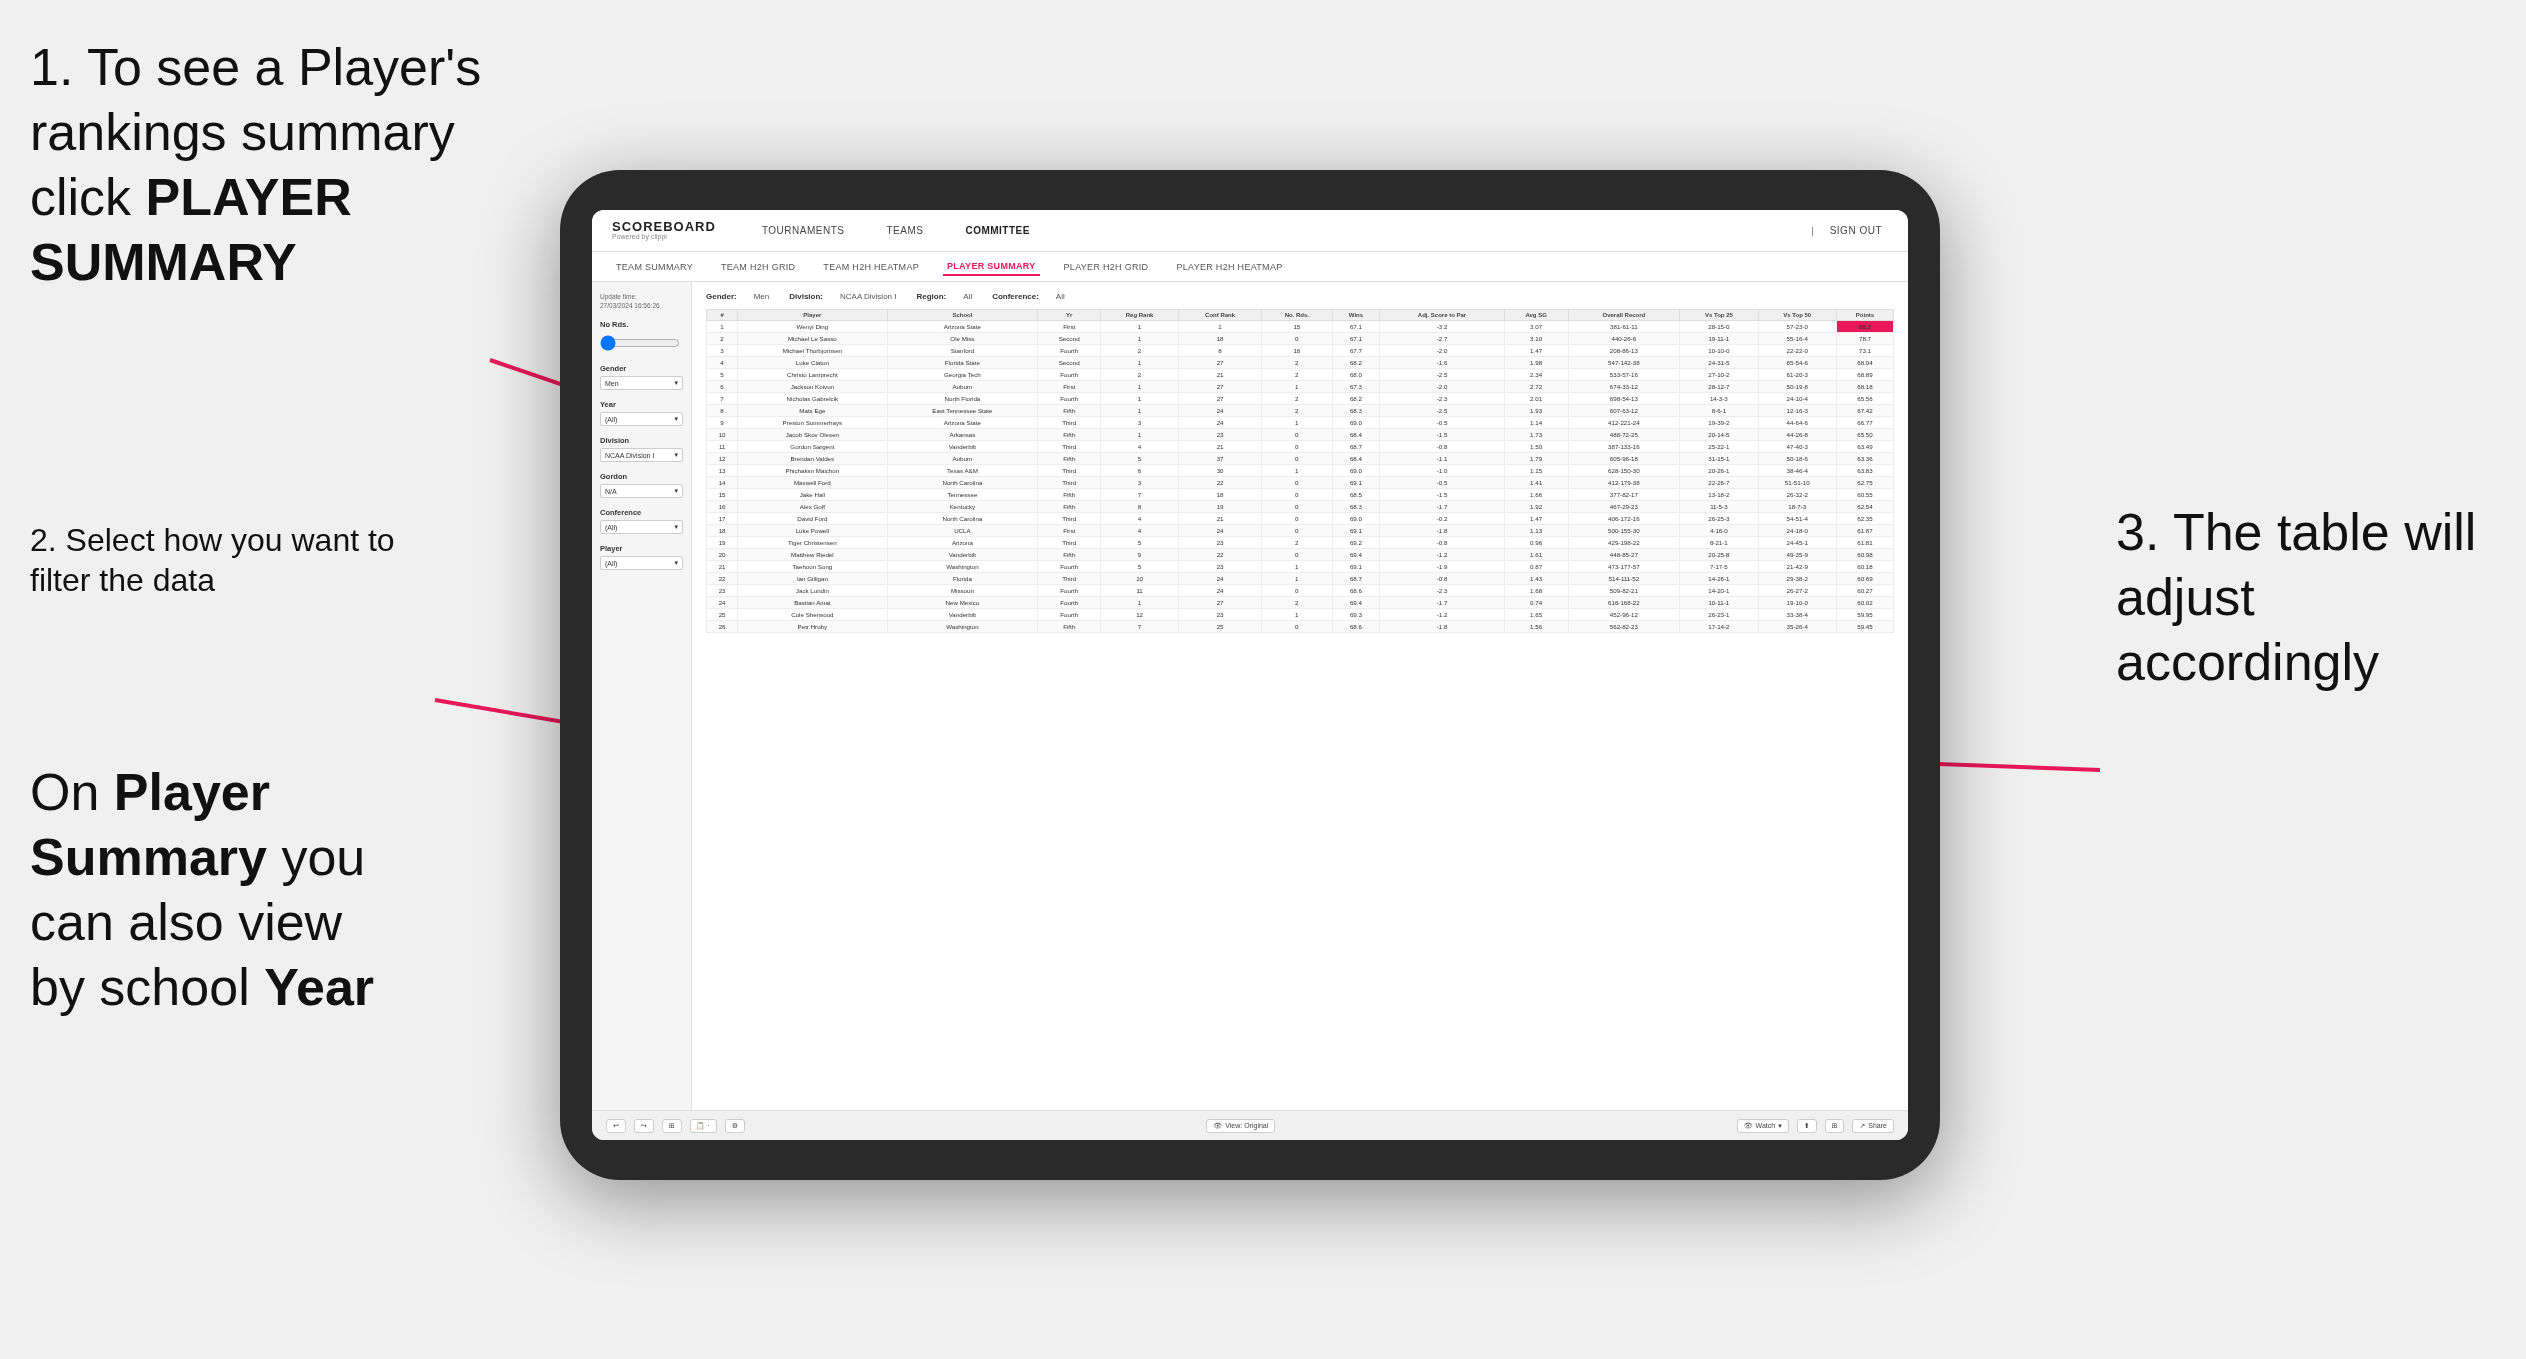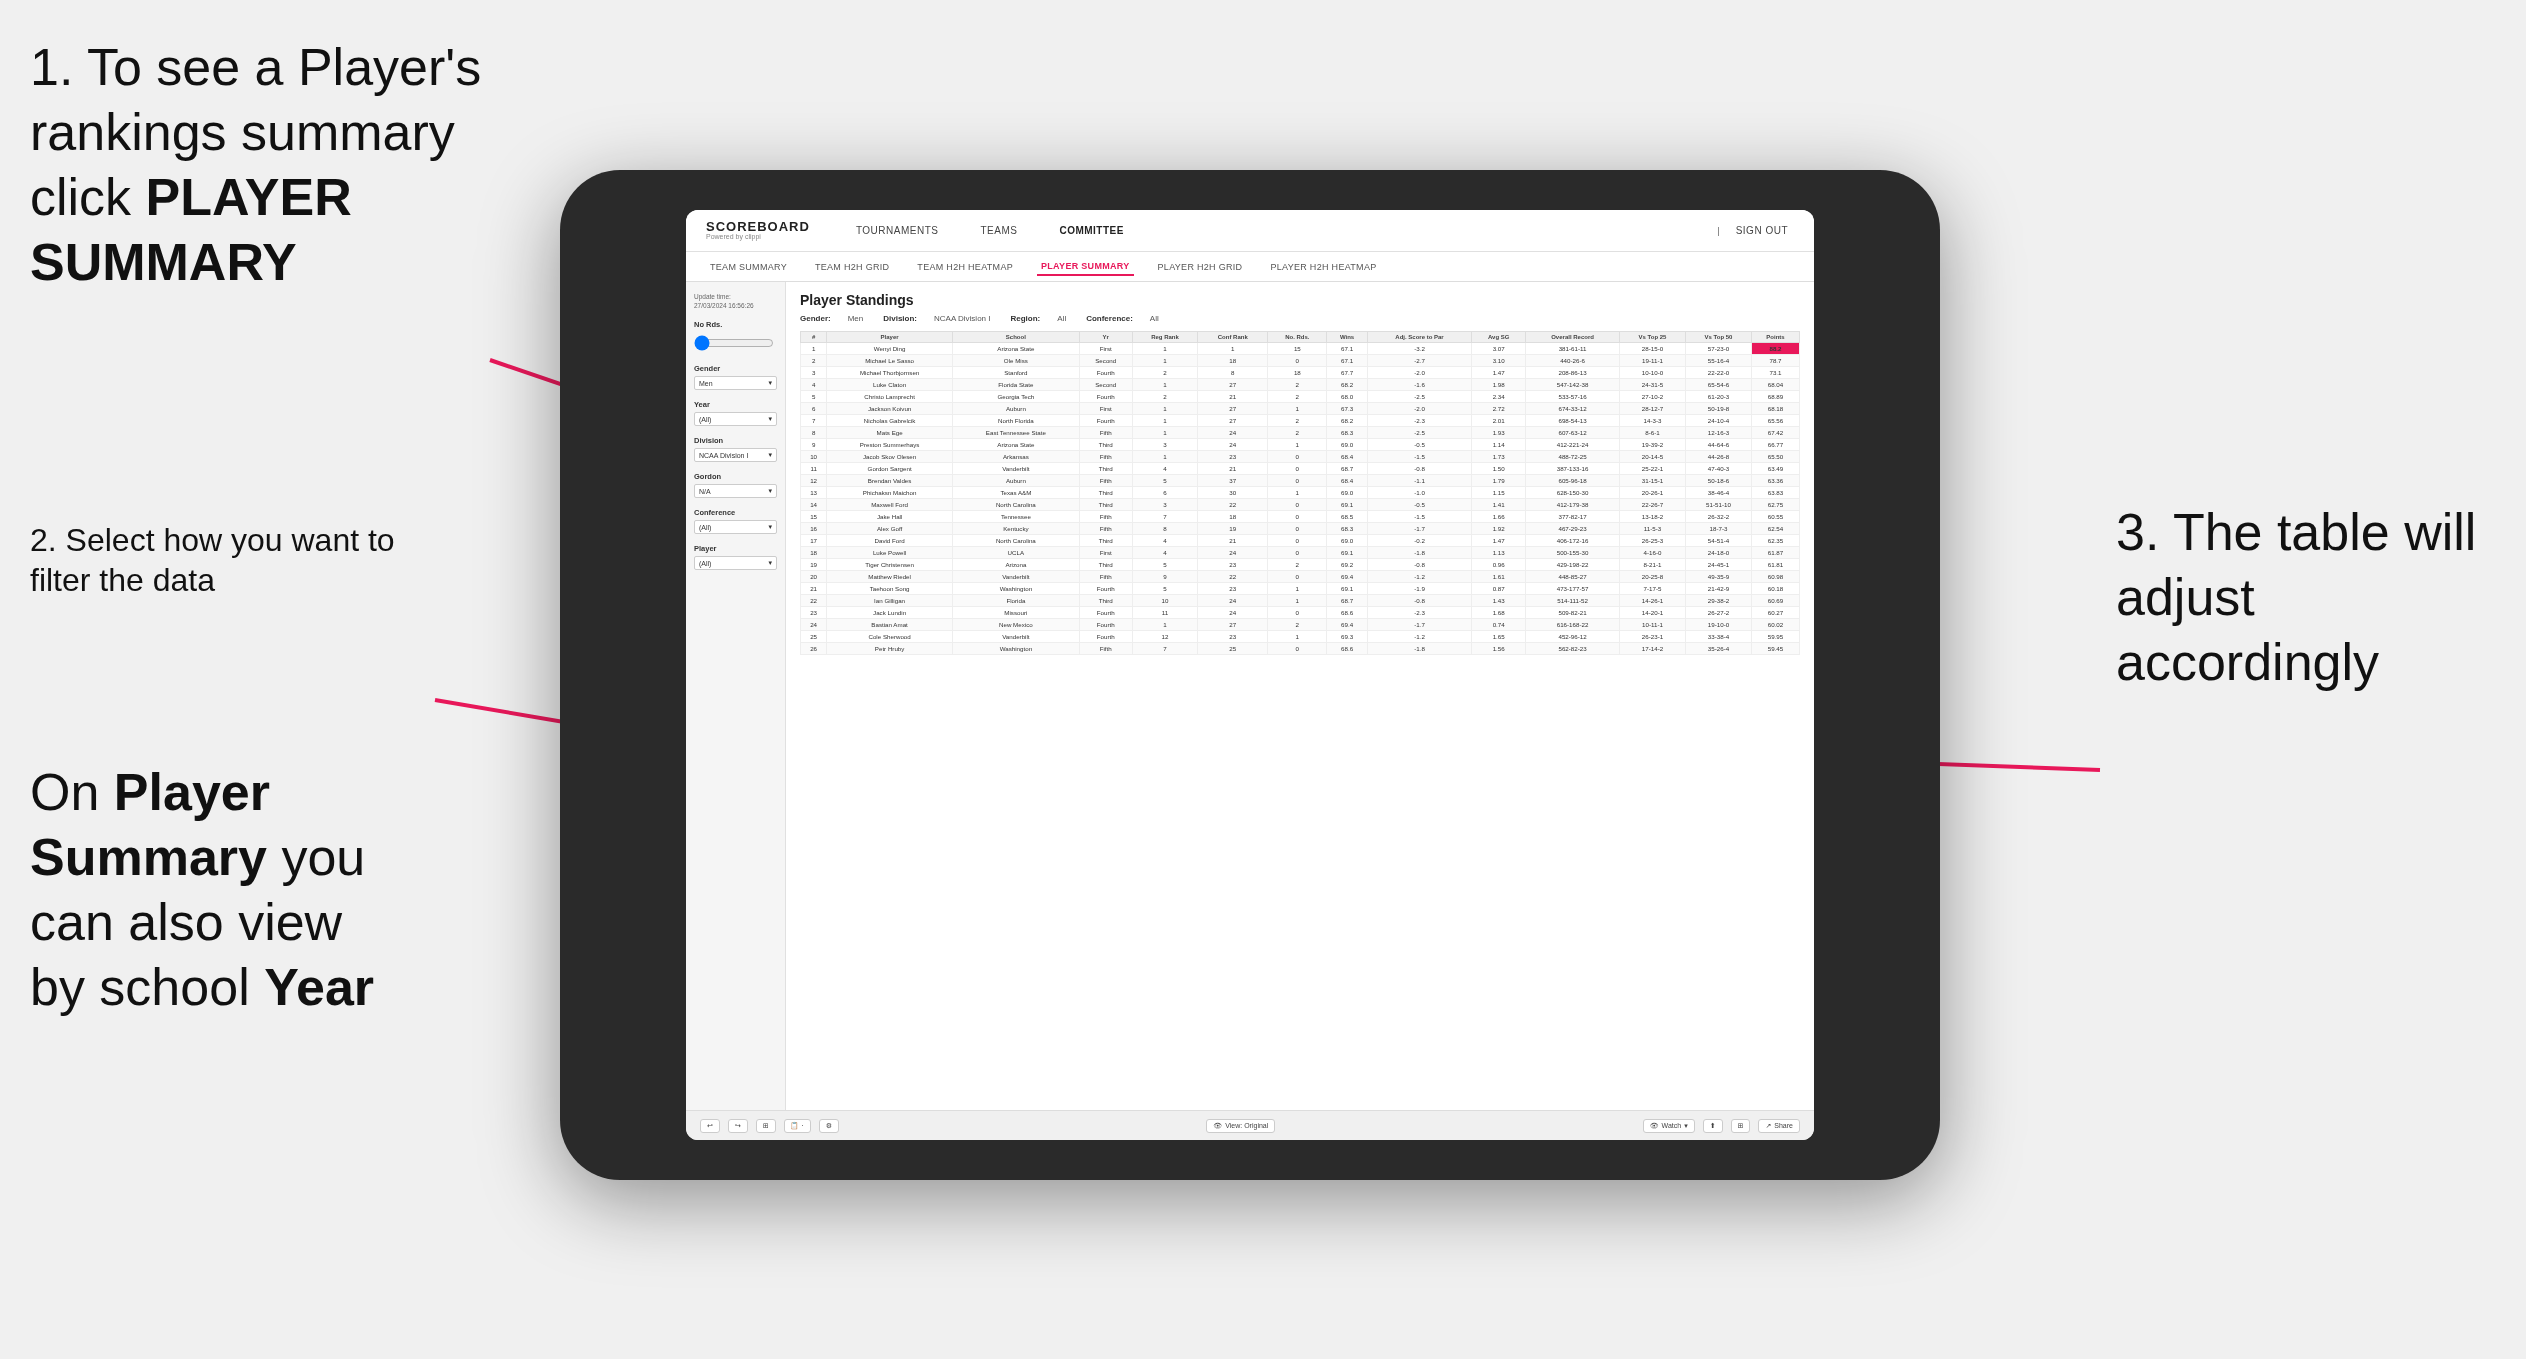--- a/index.html
+++ b/index.html
@@ -65,21 +65,21 @@
       height: 1010px;
       background: #2a2a2a;
       border-radius: 60px;
       box-shadow: 0 20px 80px rgba(0,0,0,0.4);
       display: flex;
       align-items: center;
       justify-content: center;
     }
 
     .tablet-screen {
-      width: 1128px;
+      width: 1316px;
       height: 930px;
       background: #fff;
       border-radius: 12px;
       overflow: hidden;
       display: flex;
       flex-direction: column;
     }
 
     
     .top-nav {
@@ -437,21 +437,20 @@
         <div class="sidebar-section">
           <div class="sidebar-label">Player</div>
           <div class="sidebar-control">
             <span>(All)</span>
             <span>▾</span>
           </div>
         </div>
       </div>
 
       <div class="table-area">
-        <div class="table-title">Player Standings</div>
 
         <div class="filter-row">
           <div class="filter-item">
             <span class="filter-label">Gender:</span>
             <span class="filter-value">Men</span>
           </div>
           <div class="filter-item">
             <span class="filter-label">Division:</span>
             <span class="filter-value">NCAA Division I</span>
           </div>

